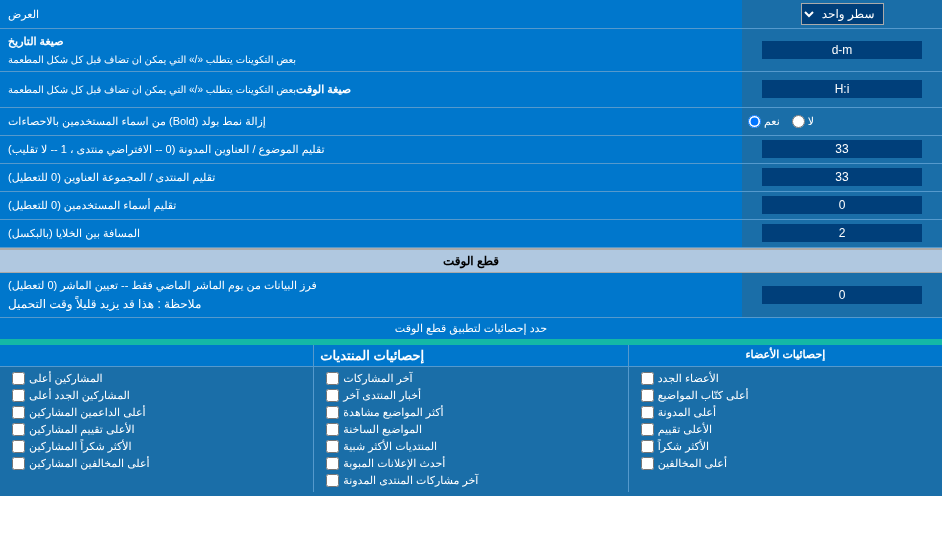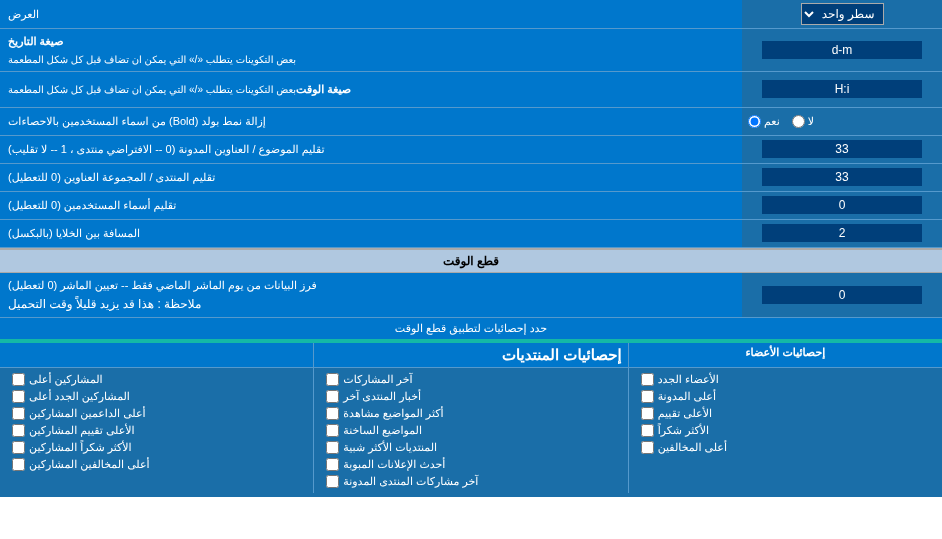--- a/index.html
+++ b/index.html
@@ -154,38 +154,42 @@
   <div class="row" style="min-height:36px;">
     <div class="input-cell" style="width:180px;">
       <input class="input-box" type="text" value="0" style="">
     </div>
     <div class="label-cell" style="flex-direction:column; align-items:flex-end; gap:2px;">
       <span>فرز البيانات من يوم الماشر الماضي فقط -- تعيين الماشر (0 لتعطيل)</span>
       <span style="font-size:12px;">ملاحظة : هذا قد يزيد قليلاً وقت التحميل</span>
     </div>
   </div>
 
-  <div style="display:flex; width:100%; border-bottom:4px solid #14b8a6;">
+  <div style="display:flex; width:100%; border-bottom:6px solid #14b8a6;">
     <div style="background:#0077cc; color:#fff; padding:4px 12px; font-size:11px; text-align:center; width:100%;">حدد إحصائيات لتطبيق قطع الوقت</div>
   </div>
 
   <div style="display:flex; width:100%; border-bottom:1px solid #5599cc;">
     <div style="flex:1; background:#0077cc; color:#fff; text-align:center; padding:3px 6px; font-size:11px; font-weight:bold; border-left:1px solid #5599cc;">إحصائيات الأعضاء</div>
-    <div style="flex:1; background:#0077cc; color:#fff; text-align:right; padding:3px 6px; font-size:15px; font-weight:bold; border-left:1px solid #5599cc;">إحصائيات المنتديات</div>
+    <div style="flex:1; background:#0077cc; color:#fff; text-align:left; padding:3px 6px; font-size:13px; font-weight:bold; border-left:1px solid #5599cc;">إحصائيات المنتديات</div>
     <div style="flex:1; background:#0077cc; color:#fff; text-align:center; padding:3px 6px; font-size:11px; font-weight:bold;"></div>
   </div>
 
   <div style="display:flex; width:100%; background:#1a6ea8; min-height:100px; padding-bottom:4px;">
 
     <div style="flex:1; padding:3px 8px; border-left:1px solid #5599cc;">
       <div class="checkbox-item">
         <span>الأعضاء الجدد</span>
         <input type="checkbox" style="">
       </div>
       <div class="checkbox-item">
+        <span>أعلى كتّاب المواضيع</span>
+        <input type="checkbox" style="">
+      </div>
+      <div class="checkbox-item">
         <span>أعلى المدونة</span>
         <input type="checkbox" style="">
       </div>
       <div class="checkbox-item">
         <span>الأعلى تقييم</span>
         <input type="checkbox" style="">
       </div>
       <div class="checkbox-item">
         <span>الأكثر شكراً</span>
         <input type="checkbox" style="">

